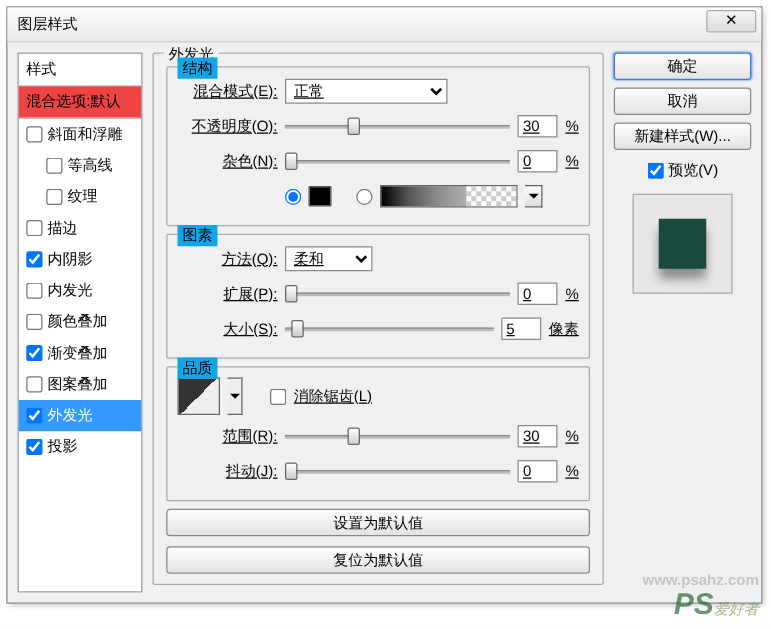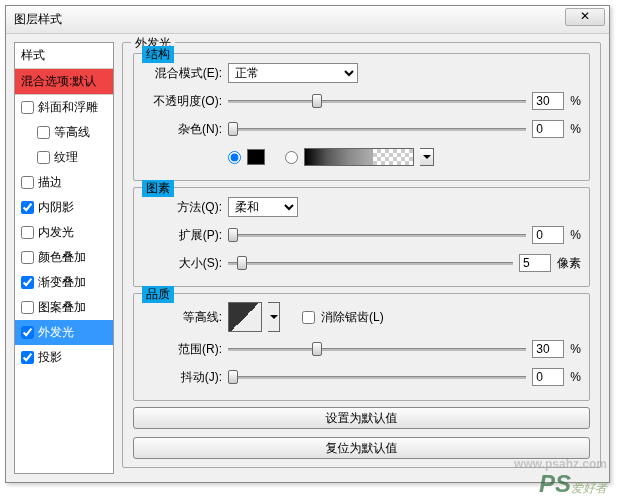--- a/index.html
+++ b/index.html
@@ -17,21 +17,21 @@
 .side-sub{padding:4px 6px;border-bottom:1px solid #ccc;background:#ef4444;}
 .side-item{padding:4px 6px;display:flex;align-items:center;gap:4px;cursor:pointer;}
 .side-item.indent{padding-left:22px;}
 .side-item.sel{background:#3399ff;color:#fff;}
 .side-item input[type=checkbox]{margin:0;}
 .center{flex:1;position:relative;}
 .group{border:1px solid #aaa;border-radius:2px;margin-bottom:8px;padding:10px 10px 8px 10px;position:relative;background:#f0f0f0;}
 .group>.legend{position:absolute;top:-8px;left:8px;background:#f0f0f0;padding:0 4px;font-size:12px;}
 .inner-group{border:1px solid #aaa;border-radius:2px;padding:8px 8px 6px 8px;margin-bottom:6px;position:relative;}
 .inner-group>.legend{position:absolute;top:-8px;left:8px;background:#0ea5e9;padding:0 4px;}
-.row{display:flex;align-items:center;gap:6px;margin-bottom:6px;min-height:22px;}
+.row{display:flex;align-items:center;gap:6px;margin-bottom:6px;min-height:22px;text-decoration:underline;}
 .row .lbl{width:80px;text-align:right;}
 select{height:20px;border:1px solid #888;background:#fff;padding:0 2px;}
 .slider-track{flex:1;height:16px;position:relative;display:flex;align-items:center;}
 .slider-track::before{content:"";position:absolute;left:0;right:0;top:7px;height:2px;background:#bbb;border-top:1px solid #888;}
 .slider-thumb{position:absolute;width:10px;height:14px;background:linear-gradient(#fff,#ccc);border:1px solid #666;border-radius:2px;top:1px;}
 input.num{width:32px;height:18px;border:1px solid #888;text-align:left;padding:0 3px;background:#fff;}
 .sw{width:18px;height:16px;border:1px solid #666;}
 .black{background:#000;}
 .grad{background:linear-gradient(to right,#000,#555,#888,#aaa 60%,#ccc);position:relative;width:110px;height:18px;border:1px solid #666;}
 .grad::after{content:"";position:absolute;right:0;top:0;bottom:0;width:40px;background:repeating-conic-gradient(#ccc 0 25%,#fff 0 50%) 0 0/8px 8px;}
@@ -168,21 +168,20 @@
                 <div class="slider-thumb" style="left:3%"></div>
               </div>
             <input class="num" value="5" style="">
             <span>像素</span>
           </div>
         </div>
 
         <div class="inner-group">
           <span class="legend">品质</span>
           <div class="row">
-            <span class="lbl">等高线:</span>
             <div class="contour"></div>
             <div class="contour-dd"></div>
             <span style="width:10px"></span>
             <input type="checkbox" style="">
             <span>消除锯齿(L)</span>
           </div>
           <div class="row">
             <span class="lbl">范围(R):</span>
             <div class="slider-track">
                 <div class="slider-thumb" style="left:28%"></div>
@@ -200,19 +199,31 @@
           </div>
         </div>
 
         <div class="btnrow">
           <button class="btn">设置为默认值</button>
           <button class="btn">复位为默认值</button>
         </div>
       </div>
     </div>
 
+    <div class="right">
+      <button class="btn" style="border-color:#3a7bd5;box-shadow:0 0 2px #3a7bd5;">确定</button>
+      <button class="btn">取消</button>
+      <button class="btn">新建样式(W)...</button>
+      <div class="preview-chk">
+        <input type="checkbox" checked="" style="">
+        <span>预览(V)</span>
+      </div>
+      <div class="preview-box">
+        <div class="preview-inner"></div>
+      </div>
+    </div>
   </div>
 </div>
 
 <div class="url">www.psahz.com</div>
 <div class="watermark">
   <span class="ps">PS</span><span>爱好者</span>
 </div>
 
 </body></html>

